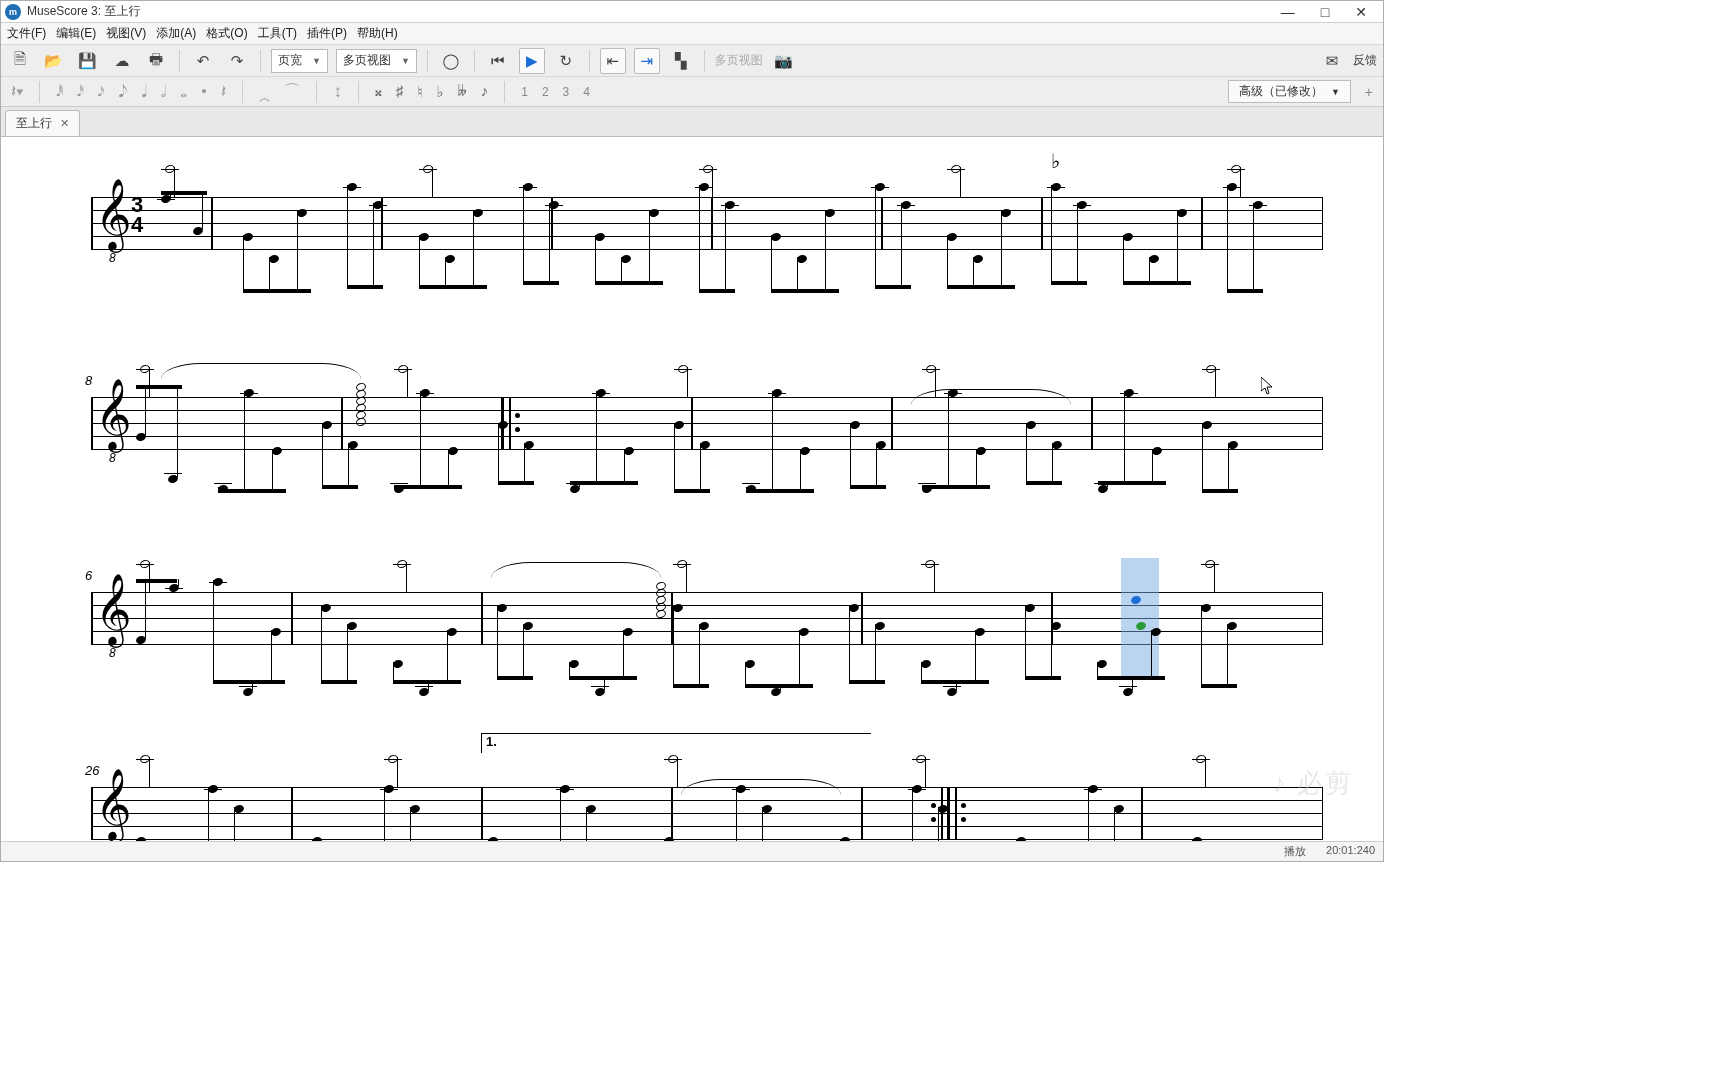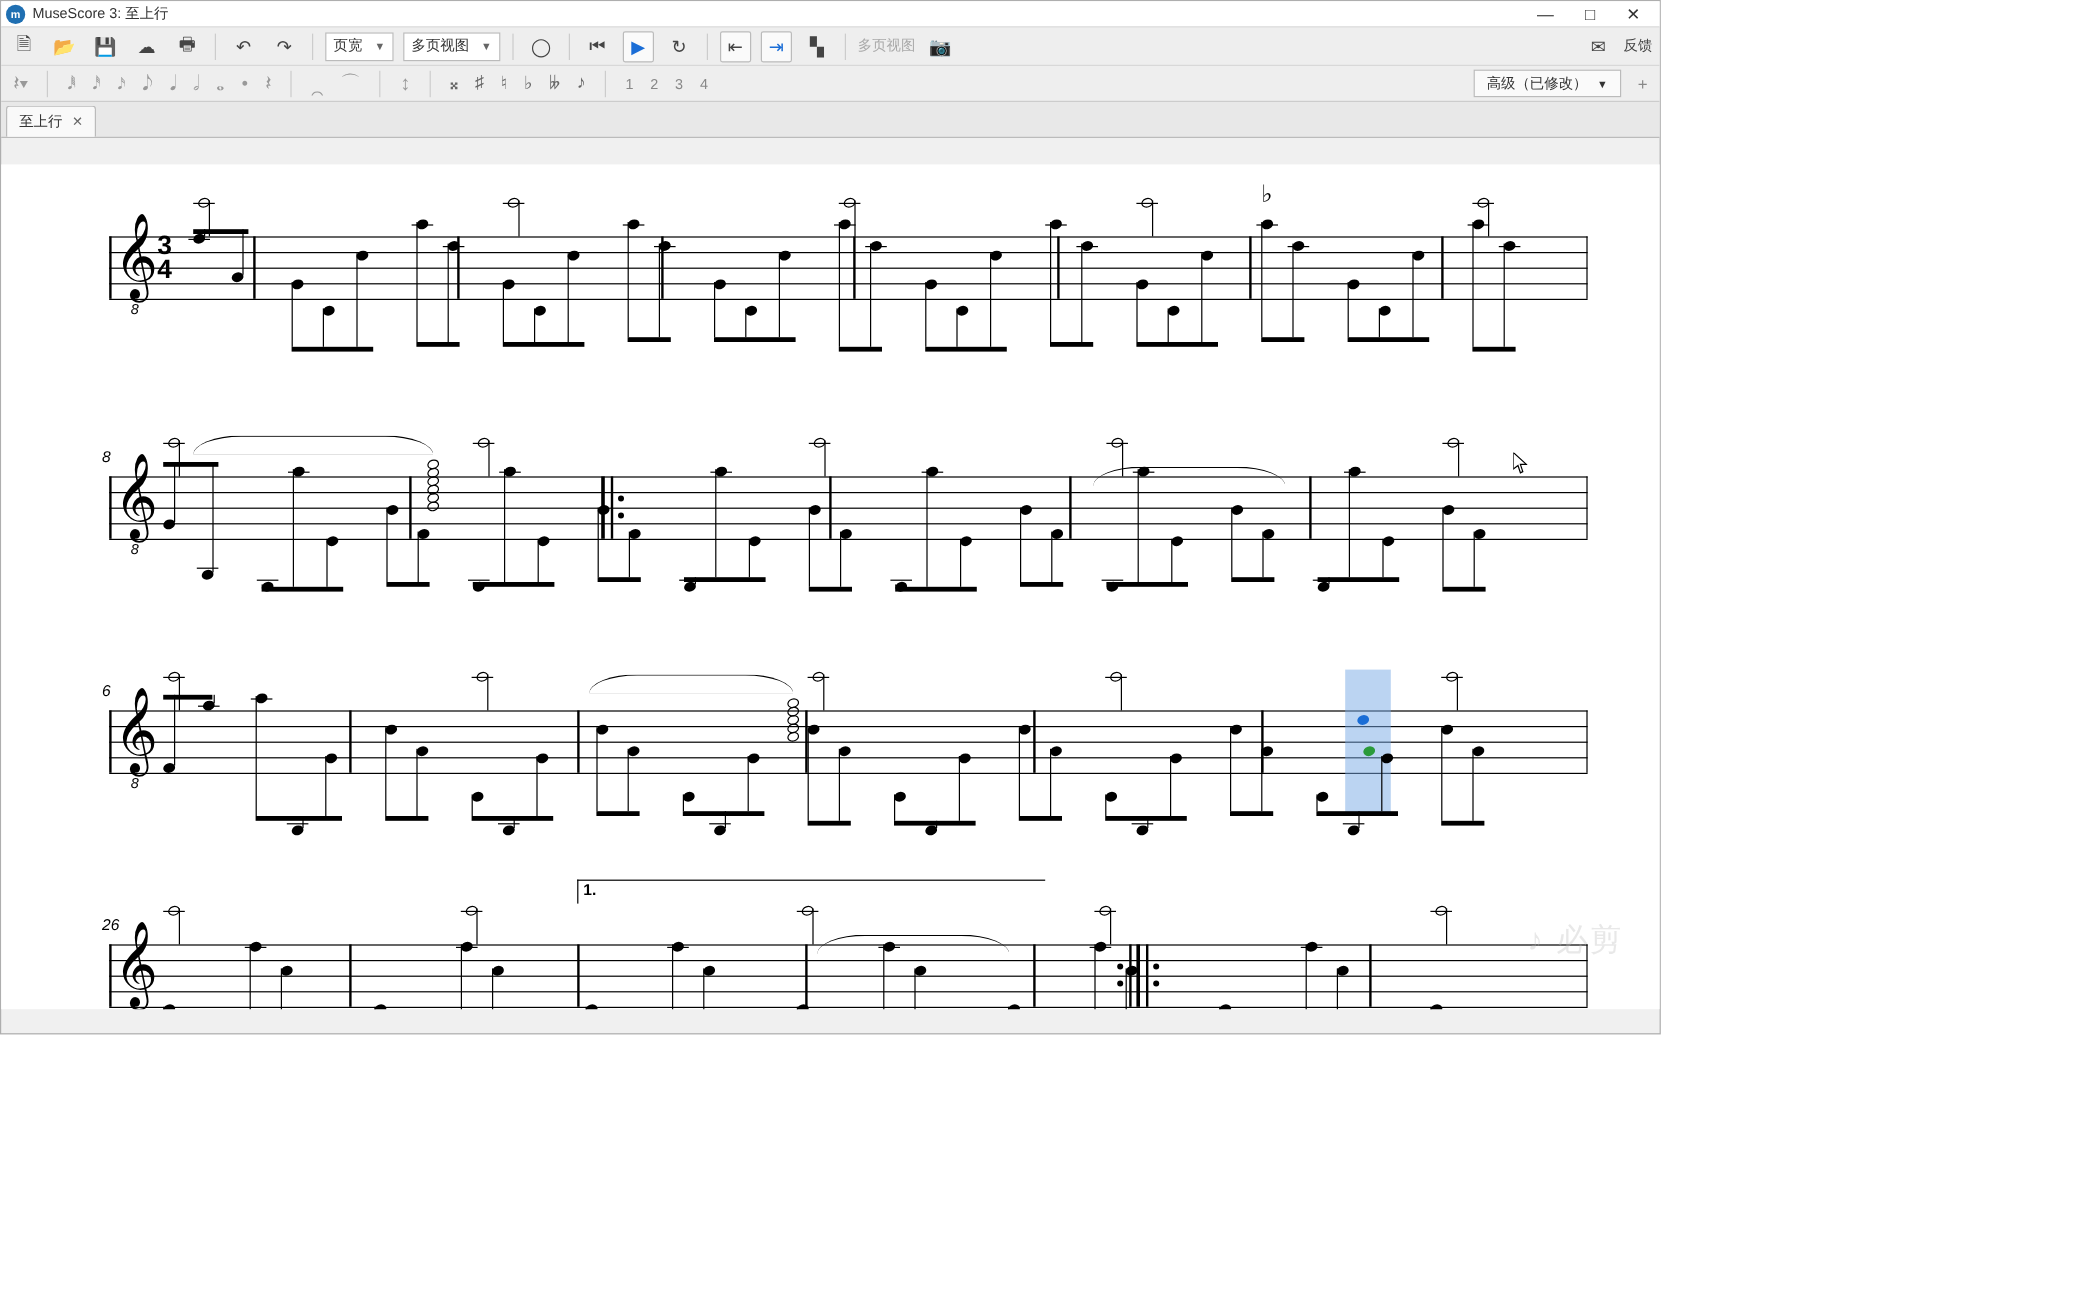--- a/index.html
+++ b/index.html
@@ -75,20 +75,30 @@
     <span class="title">
       <span>MuseScore 3:</span> <span>至上行</span>
     </span>
     <div class="winbtns">
       <span>—</span>
       <span>□</span>
       <span>✕</span>
     </div>
   </div>
 
+  <div class="menubar">
+    <span>文件(F)</span>
+    <span>编辑(E)</span>
+    <span>视图(V)</span>
+    <span>添加(A)</span>
+    <span>格式(O)</span>
+    <span>工具(T)</span>
+    <span>插件(P)</span>
+    <span>帮助(H)</span>
+  </div>
 
   <div class="toolbar">
     <div class="tbtn">🗎</div>
     <div class="tbtn">📂</div>
     <div class="tbtn">💾</div>
     <div class="tbtn">☁</div>
     <div class="tbtn">🖶</div>
     <div class="tsep"></div>
     <div class="tbtn">↶</div>
     <div class="tbtn">↷</div>
@@ -661,13 +671,19 @@
         </div>
     </div>
 
     <div class="watermark">♪ <span>必剪</span></div>
 
     <svg class="cursor" style="left:1260px;top:240px" viewBox="0 0 12 18">
         <path d="M0 0 L0 14 L4 11 L6 17 L8 16 L6 10 L11 10 Z" fill="#fff" stroke="#000" stroke-width="1"></path>
       </svg>
   </div>
 
+  <div class="status">
+    <div class="r">
+      <span>播放</span>
+      <span>20:01:240</span>
+    </div>
+  </div>
 </div>
 
 </body></html>

